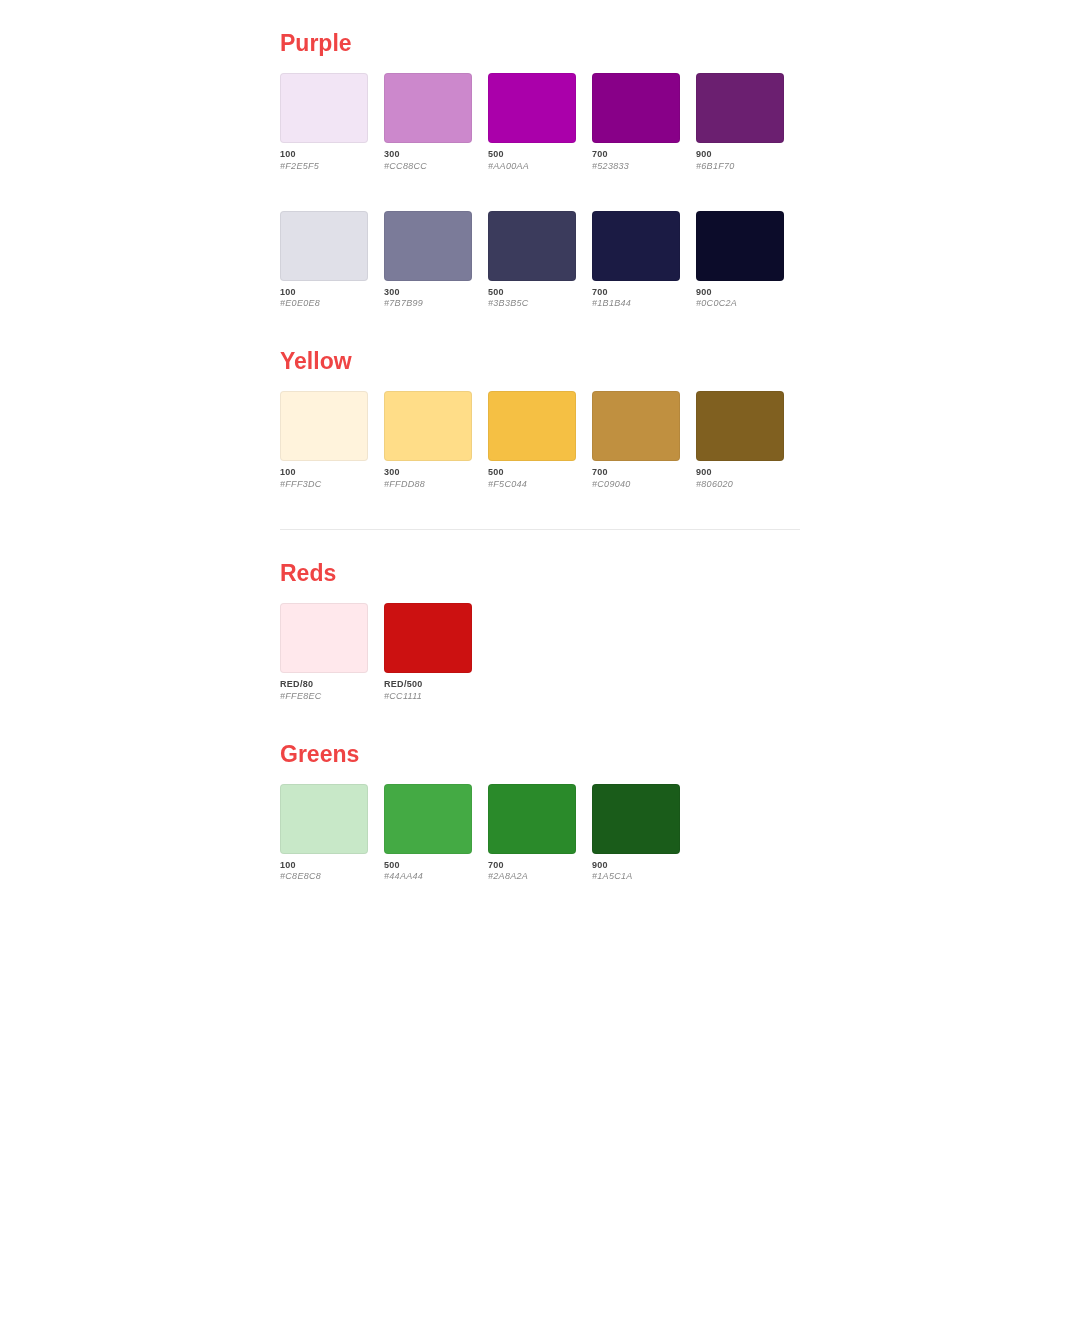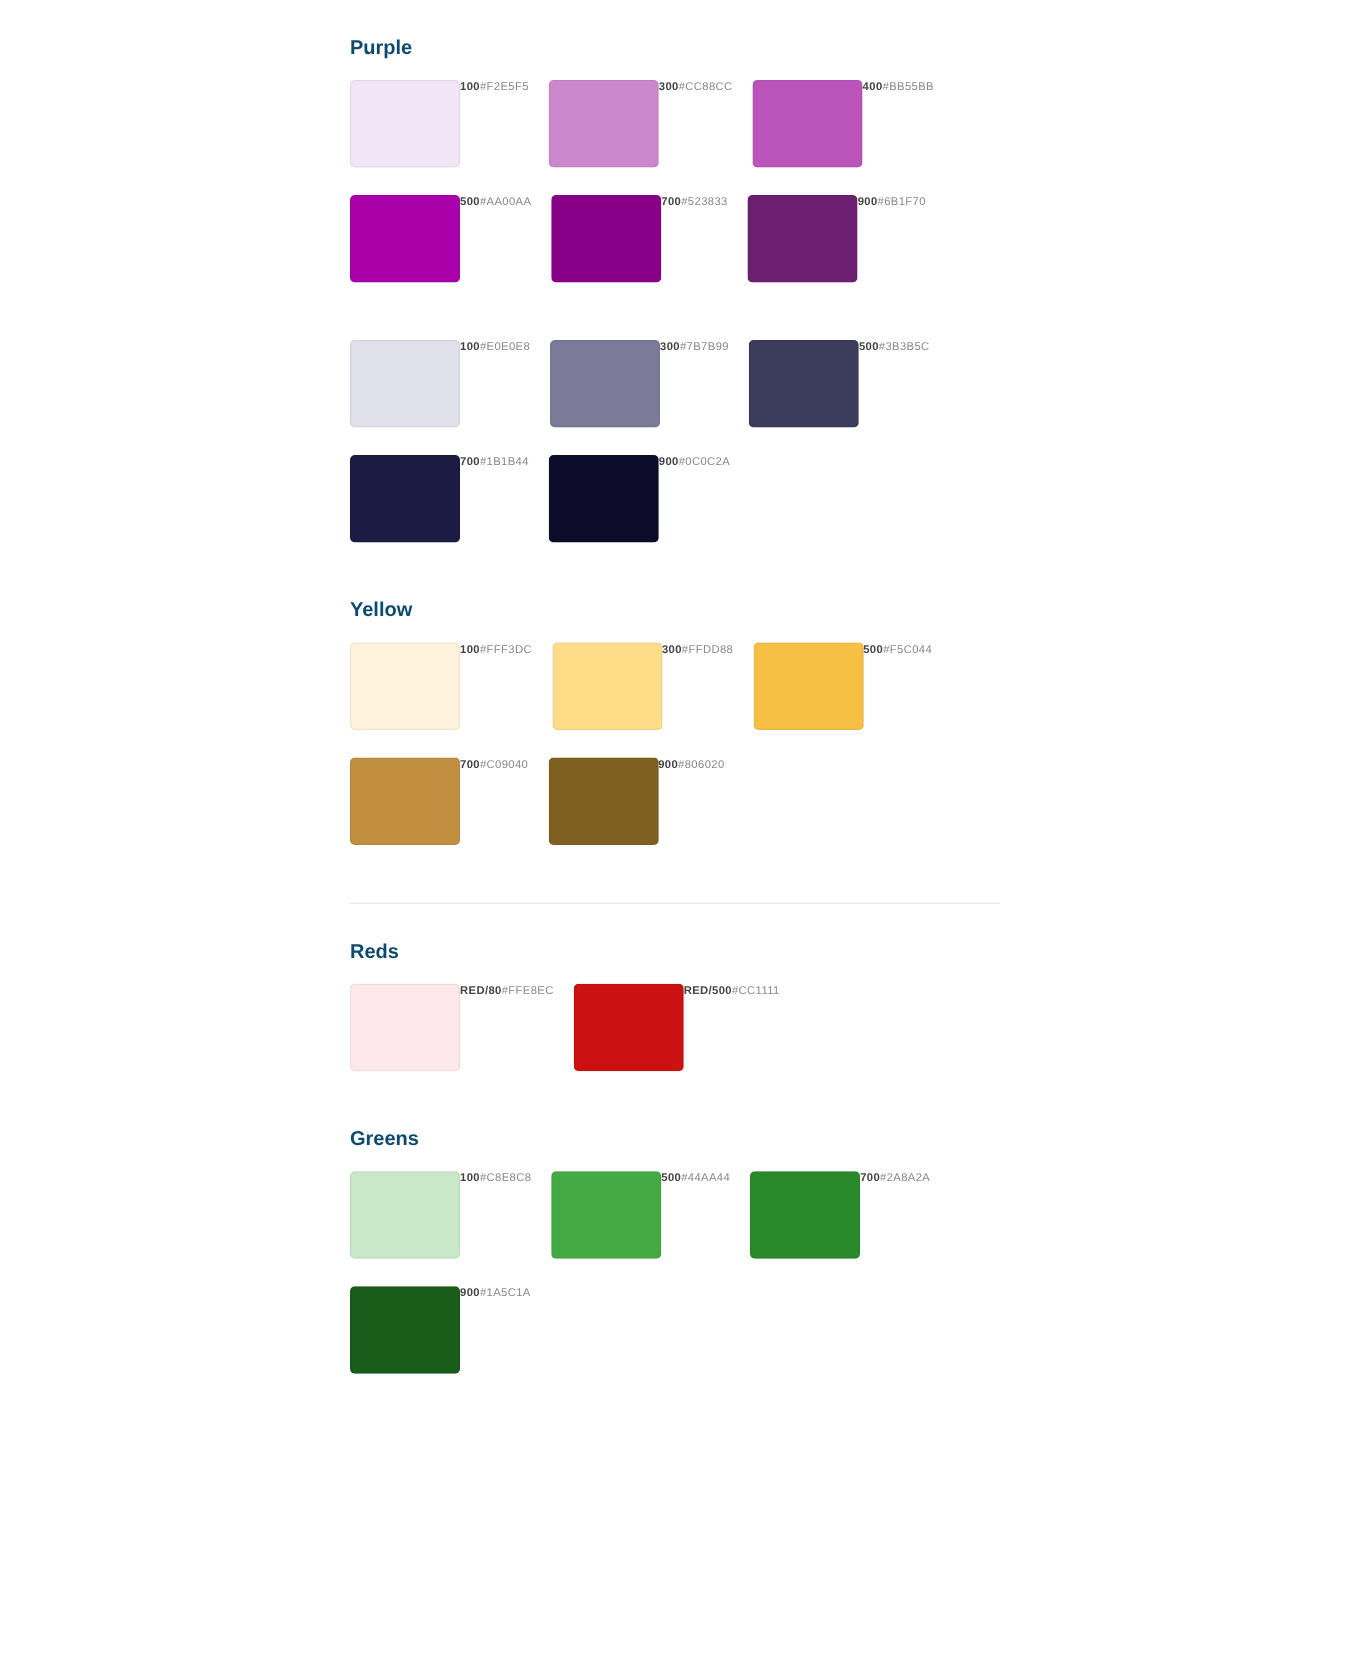--- a/index.html
+++ b/index.html
@@ -11,33 +11,34 @@
     }
     .page-container {
       max-width: 600px;
       margin: 0 auto;
       padding: 0 40px;
     }
     .section {
       margin-bottom: 40px;
     }
     .section-title {
-      font-size: 16px;
+      font-size: 23px;
       font-weight: 700;
       margin-bottom: 16px;
-      color: #0c4a6e;
+      color: #ef4444;
     }
     .color-row {
       display: flex;
       flex-wrap: wrap;
       gap: 16px;
       margin-bottom: 8px;
     }
     .color-item {
       display: flex;
+      flex-direction: column;
       align-items: flex-start;
     }
     .color-swatch {
       width: 88px;
       height: 70px;
       border-radius: 4px;
       margin-bottom: 6px;
       border: 1px solid rgba(0,0,0,0.06);
     }
     .color-label {
@@ -45,20 +46,21 @@
       font-weight: 700;
       color: #444;
       text-transform: uppercase;
       letter-spacing: 0.3px;
       line-height: 1.3;
     }
     .color-hex {
       font-size: 9px;
       color: #888;
       letter-spacing: 0.3px;
+      font-style: italic;
     }
     .divider {
       border: none;
       border-top: 1px solid #e8e8e8;
       margin: 20px 0 30px 0;
     }
   </style>
 </head>
 <body>
 
@@ -72,25 +74,20 @@
             <div class="color-swatch" style="background-color: rgb(242, 229, 245);"></div>
             <div class="color-label">100</div>
             <div class="color-hex">#F2E5F5</div>
           </div>
           <div class="color-item">
             <div class="color-swatch" style="background-color: rgb(204, 136, 204);"></div>
             <div class="color-label">300</div>
             <div class="color-hex">#CC88CC</div>
           </div>
           <div class="color-item">
-            <div class="color-swatch" style="background-color: rgb(187, 85, 187);"></div>
-            <div class="color-label">400</div>
-            <div class="color-hex">#BB55BB</div>
-          </div>
-          <div class="color-item">
             <div class="color-swatch" style="background-color: rgb(170, 0, 170);"></div>
             <div class="color-label">500</div>
             <div class="color-hex">#AA00AA</div>
           </div>
           <div class="color-item">
             <div class="color-swatch" style="background-color: rgb(136, 0, 136);"></div>
             <div class="color-label">700</div>
             <div class="color-hex">#523833</div>
           </div>
           <div class="color-item">

